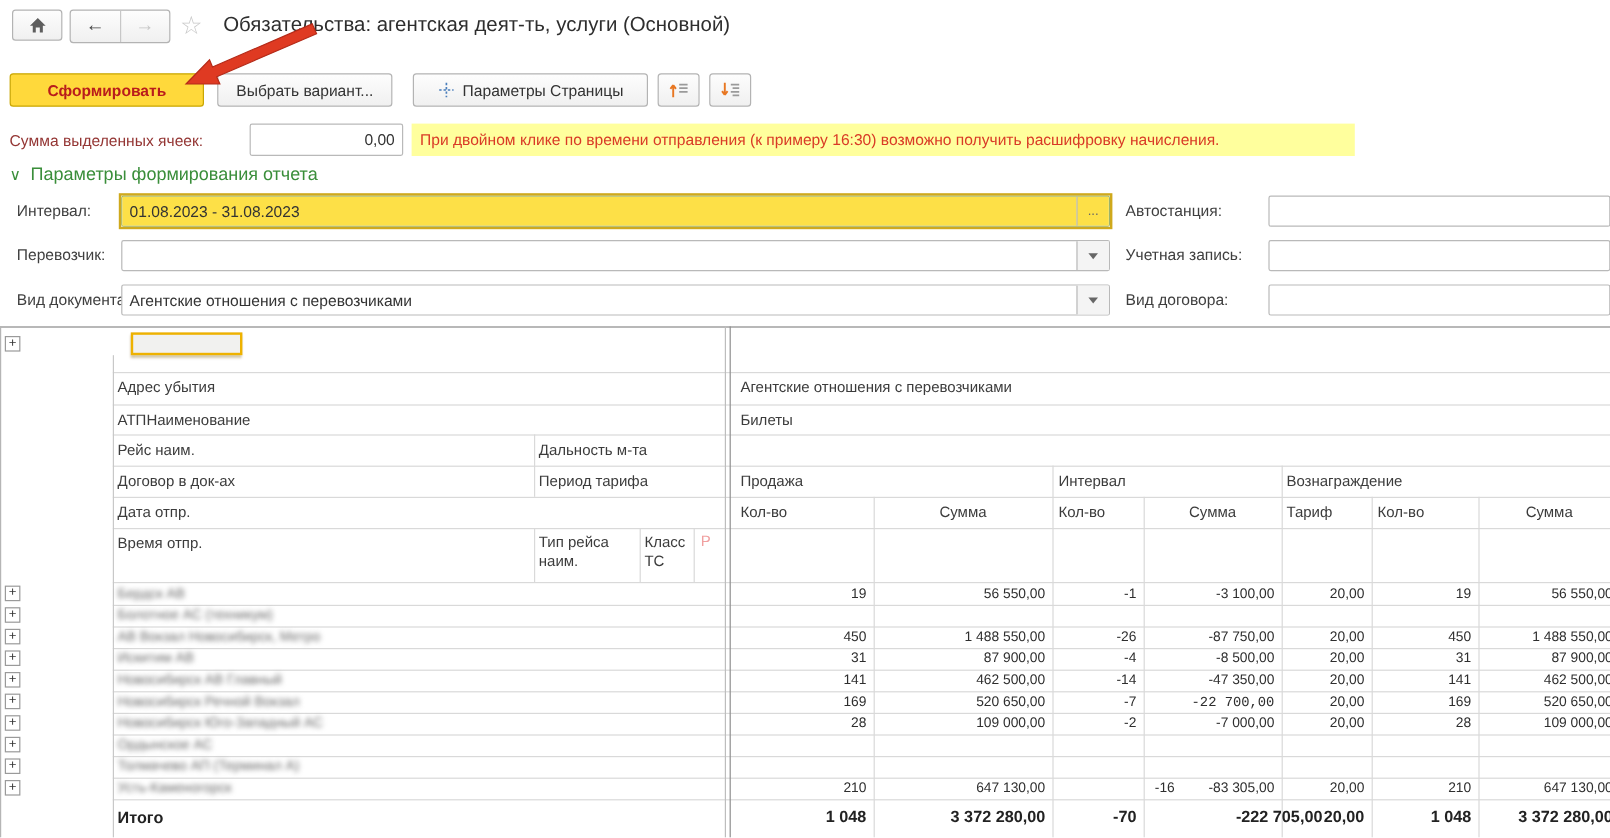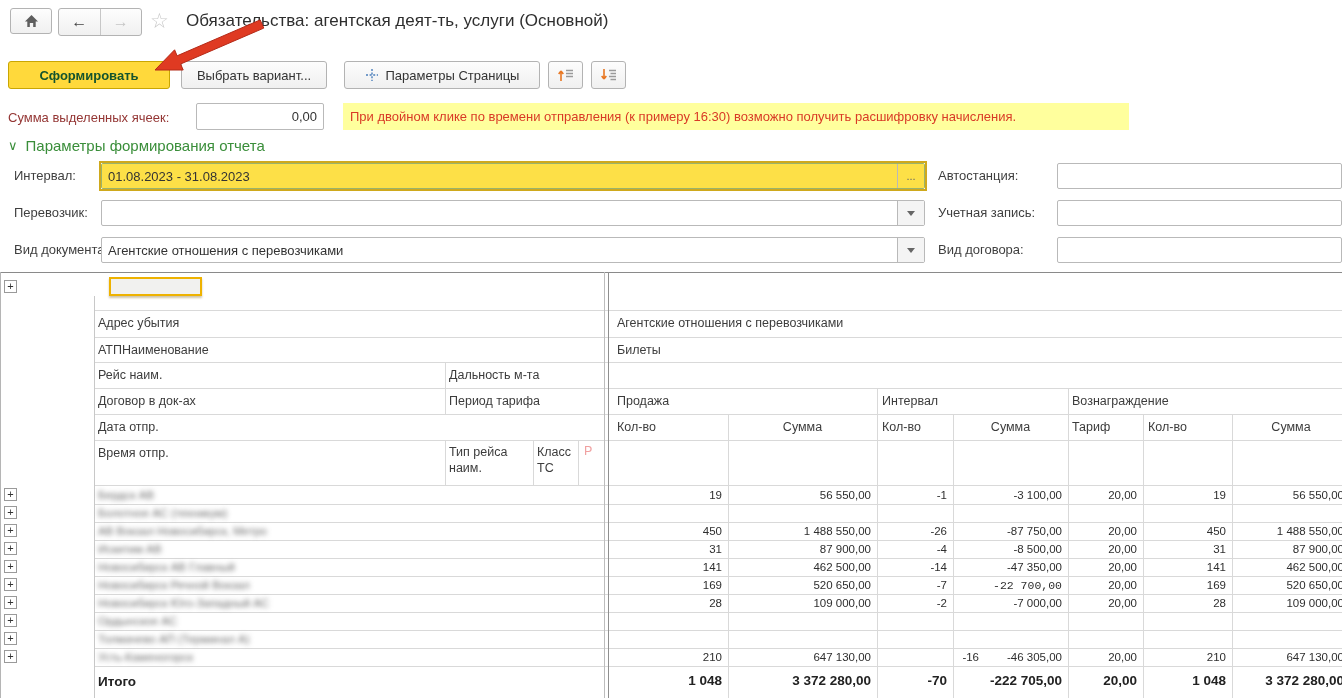--- a/index.html
+++ b/index.html
@@ -3,21 +3,21 @@
 <meta charset="utf-8">
 <style>
   html,body{margin:0;padding:0}
   body{width:1342px;height:698px;position:relative;overflow:hidden;background:#fff;
        font-family:"Liberation Sans","DejaVu Sans",sans-serif;color:#333}
   .abs{position:absolute;box-sizing:border-box}
   
   .btn{position:absolute;box-sizing:border-box;height:28px;border:1px solid #b3b3b3;border-radius:3px;
        background:linear-gradient(#fdfdfd,#f0f0f0);font-size:13px;display:flex;align-items:center;
        justify-content:center;gap:7px;color:#333;cursor:default;white-space:nowrap}
-  .btn-yellow{background:#ffd93b;border:1px solid #c9a602;font-weight:bold;color:#14532d}
+  .btn-yellow{background:#ffd93b;border:1px solid #c9a602;font-weight:bold;color:#b91c1c}
   .navbtn{width:42px;height:26px;display:flex;align-items:center;justify-content:center;font-size:16px}
   .star{font-size:21px;color:#c9c9c9}
   .title{font-size:17px;color:#2e2e2e;white-space:nowrap}
   
   .lbl{position:absolute;font-size:13px;color:#3f3f3f;white-space:nowrap}
   .lbl-maroon{color:#943634}
   .hint{position:absolute;background:#ffff9d;color:#d93a26;font-size:13px;line-height:27px;
         padding:0 7px;box-sizing:border-box;white-space:nowrap;overflow:hidden}
   .section-title{position:absolute;color:#3a8e3a;font-size:15px;display:flex;gap:8px;align-items:center}
   .fieldwrap{position:absolute;box-sizing:border-box;display:flex;border:1px solid #b9b9b9;border-radius:2px;background:#fff}
@@ -74,21 +74,21 @@
   </svg>
 </div>
 <div class="btn" style="left:591px;top:61px;width:35px">
   <svg width="18" height="16" viewBox="0 0 18 16">
     <path d="M4 2 V12 M4 12 L1.7 9 M4 12 L6.3 9" stroke="#e87722" stroke-width="1.6" fill="none"></path>
     <path d="M9 3.5 H16 M10.5 6.5 H16 M9 9.5 H16 M10.5 12.5 H16" stroke="#9a9a9a" stroke-width="1.4"></path>
   </svg>
 </div>
 
 <div class="lbl lbl-maroon" style="left:8px;top:110px">Сумма выделенных ячеек:</div>
-<div class="fieldwrap" style="left:196px;top:103px;width:128px;height:27px">
+<div class="fieldwrap" style="left:208px;top:103px;width:128px;height:27px">
   <div class="fieldtext" style="text-align:right">0,00</div>
 </div>
 <div class="hint" style="left:343px;top:103px;width:786px;height:27px">При двойном клике по времени отправления (к примеру 16:30) возможно получить расшифровку начисления.</div>
 
 <div class="section-title" style="left:8px;top:137px">
   <span style="font-size:13px">∨</span>
   <span>Параметры формирования отчета</span>
 </div>
 
 <div class="lbl" style="left:14px;top:168px">Интервал:</div>
@@ -248,29 +248,29 @@
     <div class="num" style="left: 1232px; top: 597px; width: 112px;">109 000,00</div>
     <div class="expander" style="left: 4px; top: 614px;">+</div>
     <div class="rowname" style="left: 98px; top: 615px;">Ордынское АС</div>
     <div class="expander" style="left: 4px; top: 632px;">+</div>
     <div class="rowname" style="left: 98px; top: 633px;">Толмачево АП (Терминал А)</div>
     <div class="expander" style="left: 4px; top: 650px;">+</div>
     <div class="rowname" style="left: 98px; top: 651px;">Усть-Каменогорск</div>
     <div class="num" style="left: 608px; top: 651px; width: 114px;">210</div>
     <div class="num" style="left: 728px; top: 651px; width: 143px;">647 130,00</div>
     <div class="num" style="left: 877px; top: 651px; width: 70px; margin-left: 32px;">-16</div>
-    <div class="num" style="left: 953px; top: 651px; width: 109px;">-46 305,00</div>
+    <div class="num" style="left: 953px; top: 651px; width: 109px;">-83 305,00</div>
     <div class="num" style="left: 1068px; top: 651px; width: 69px;">20,00</div>
     <div class="num" style="left: 1143px; top: 651px; width: 83px;">210</div>
     <div class="num" style="left: 1232px; top: 651px; width: 112px;">647 130,00</div>
     <div class="totallbl" style="left: 98px; top: 674px;">Итого</div>
     <div class="num total" style="left: 608px; top: 673px; width: 114px;">1 048</div>
     <div class="num total" style="left: 728px; top: 673px; width: 143px;">3 372 280,00</div>
     <div class="num total" style="left: 877px; top: 673px; width: 70px;">-70</div>
-    <div class="num total" style="left: 953px; top: 673px; width: 109px;">-222 705,00</div>
+    <div class="num total" style="left: 953px; top: 673px; width: 109px; padding-left: 40px;">-222 705,00</div>
     <div class="num total" style="left: 1068px; top: 673px; width: 69px;">20,00</div>
     <div class="num total" style="left: 1143px; top: 673px; width: 83px;">1 048</div>
     <div class="num total" style="left: 1232px; top: 673px; width: 112px;">3 372 280,00</div>
   </div>
 
 <svg class="abs" style="left:100px;top:10px;pointer-events:none" width="200" height="90" viewBox="0 0 200 90">
   <polygon points="55,60 74.6,39.8 77.1,45.8 160.2,9.9 163.8,18.1 80.6,54 83.2,60" fill="#df3a22" stroke="#b42a18" stroke-width="1"></polygon>
 </svg>
 
 </body></html>

